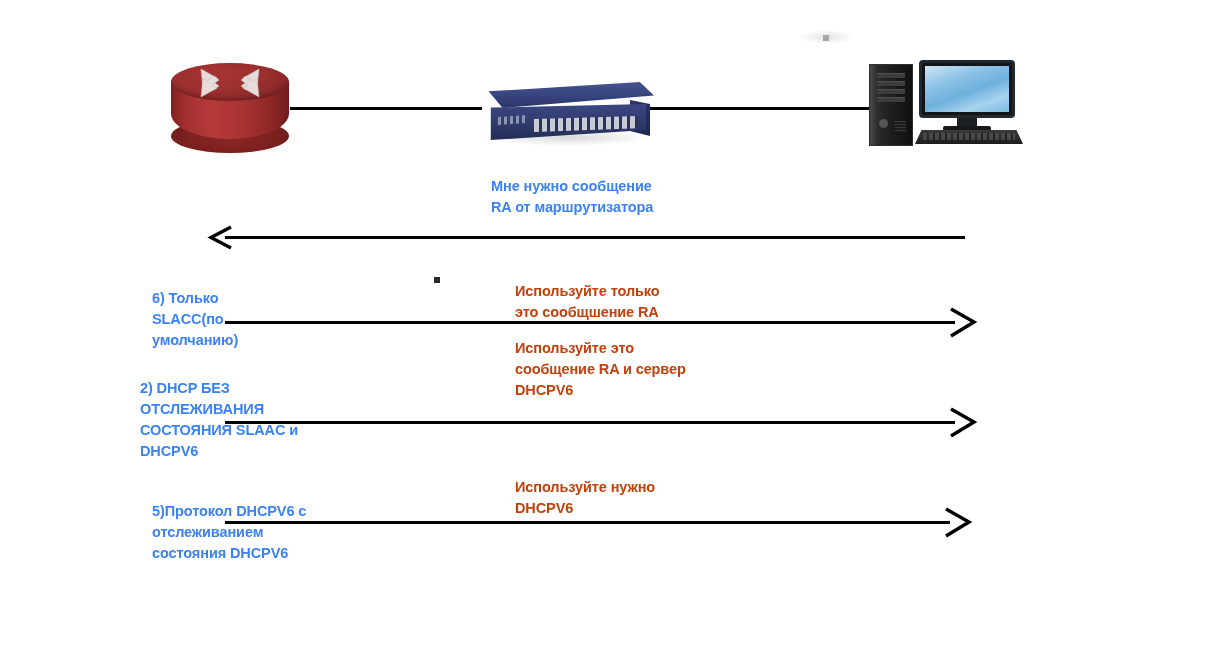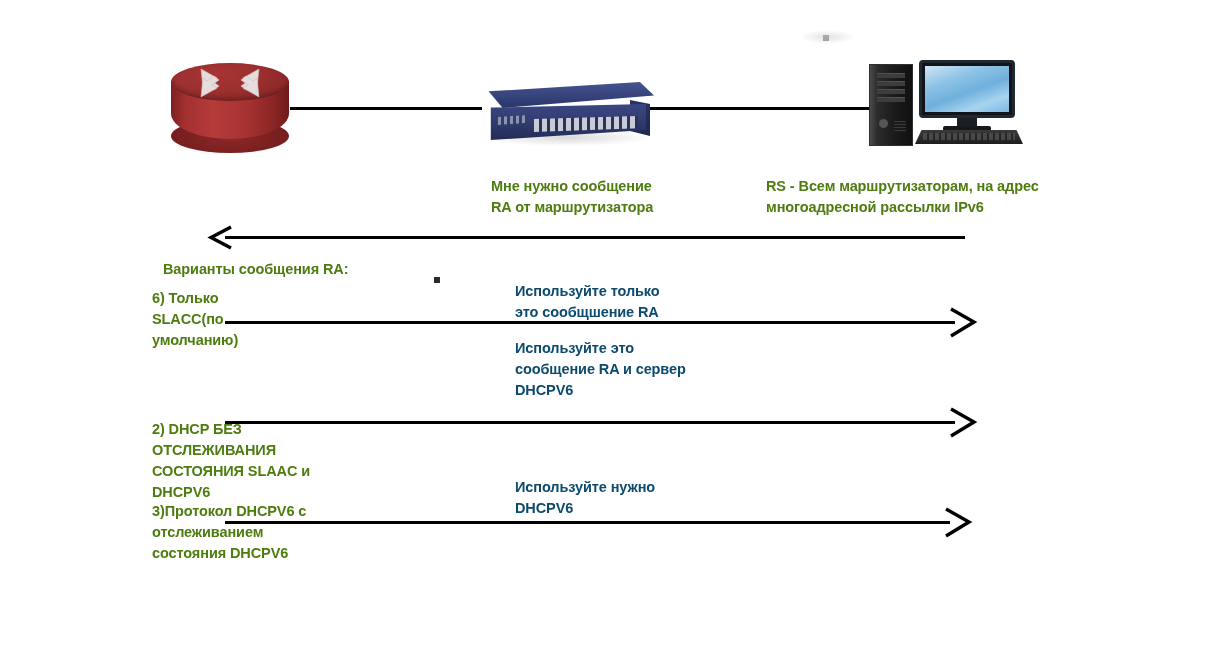--- a/index.html
+++ b/index.html
@@ -18,25 +18,25 @@
     overflow: hidden;
   }
 
   
   .label {
     position: absolute;
     font-family: "Liberation Sans", sans-serif;
     font-weight: bold;
     font-size: 14.5px;
     line-height: 21px;
-    color: #4d7c0f;
+    color: #3b82f6;
     white-space: pre-line;
     letter-spacing: -0.1px;
   }
-  .label.red { color: #0c4a6e; }
+  .label.red { color: #c2410c; }
 
   
   .router {
     position: absolute;
     left: 167px;
     top: 63px;
     width: 128px;
     height: 92px;
   }
   .router .body {
@@ -329,63 +329,60 @@
     <div class="stand"></div>
     <div class="standbase"></div>
     <div class="keyboard">
       <div class="keys"></div>
     </div>
   </div>
 
   <div class="label" style="left:491px; top:176px; width:250px;">Мне нужно сообщение
 RA от маршрутизатора</div>
 
-  <div class="label" style="left:766px; top:176px; width:330px;">RS - Всем маршрутизаторам, на адрес
-многоадресной рассылки IPv6</div>
 
   <div class="msg-arrow" style="left:205px; top:226px; width:760px; height:24px;">
     <div class="shaft" style="left:20px; top:10px; width:740px;"></div>
     <svg width="36" height="24" style="left:0px; top:0px;">
       <polyline points="26,1 6,11.5 26,22" fill="none" stroke="#000000" stroke-width="3.4"></polyline>
     </svg>
   </div>
 
-  <div class="label" style="left:163px; top:259px; width:300px;">Варианты сообщения RA:</div>
 
   <div class="label" style="left:152px; top:288px; width:190px;">6) Только
 SLACC(по
 умолчанию)</div>
 
   <div class="label red" style="left:515px; top:281px; width:240px;">Используйте только
 это сообщшение RA</div>
 
   <div class="msg-arrow" style="left:225px; top:308px; width:760px; height:30px;">
     <div class="shaft" style="left:0px; top:13px; width:730px;"></div>
     <svg width="40" height="30" style="left:722px; top:1px;">
       <polyline points="4,0 27,13 4,27" fill="none" stroke="#000000" stroke-width="3.4"></polyline>
     </svg>
   </div>
 
-  <div class="label" style="left:152px; top:378px; width:220px;margin-top:41px;">2) DHCP БЕЗ
+  <div class="label" style="left:140px; top:378px; width:220px;">2) DHCP БЕЗ
 ОТСЛЕЖИВАНИЯ
 СОСТОЯНИЯ SLAAC и
 DHCPV6</div>
 
   <div class="label red" style="left:515px; top:338px; width:250px;">Используйте это
 сообщение RA и сервер
 DHCPV6</div>
 
   <div class="msg-arrow" style="left:225px; top:408px; width:760px; height:30px;">
     <div class="shaft" style="left:0px; top:13px; width:730px;"></div>
     <svg width="40" height="30" style="left:722px; top:1px;">
       <polyline points="4,0 27,13 4,27" fill="none" stroke="#000000" stroke-width="3.4"></polyline>
     </svg>
   </div>
 
-  <div class="label" style="left:152px; top:501px; width:230px;">3)Протокол DHCPV6 с
+  <div class="label" style="left:152px; top:501px; width:230px;">5)Протокол DHCPV6 с
 отслеживанием
 состояния DHCPV6</div>
 
   <div class="label red" style="left:515px; top:477px; width:240px;">Используйте нужно
 DHCPV6</div>
 
   <div class="msg-arrow" style="left:225px; top:508px; width:760px; height:30px;">
     <div class="shaft" style="left:0px; top:13px; width:725px;"></div>
     <svg width="40" height="30" style="left:717px; top:1px;">
       <polyline points="4,0 27,13 4,27" fill="none" stroke="#000000" stroke-width="3.4"></polyline>

